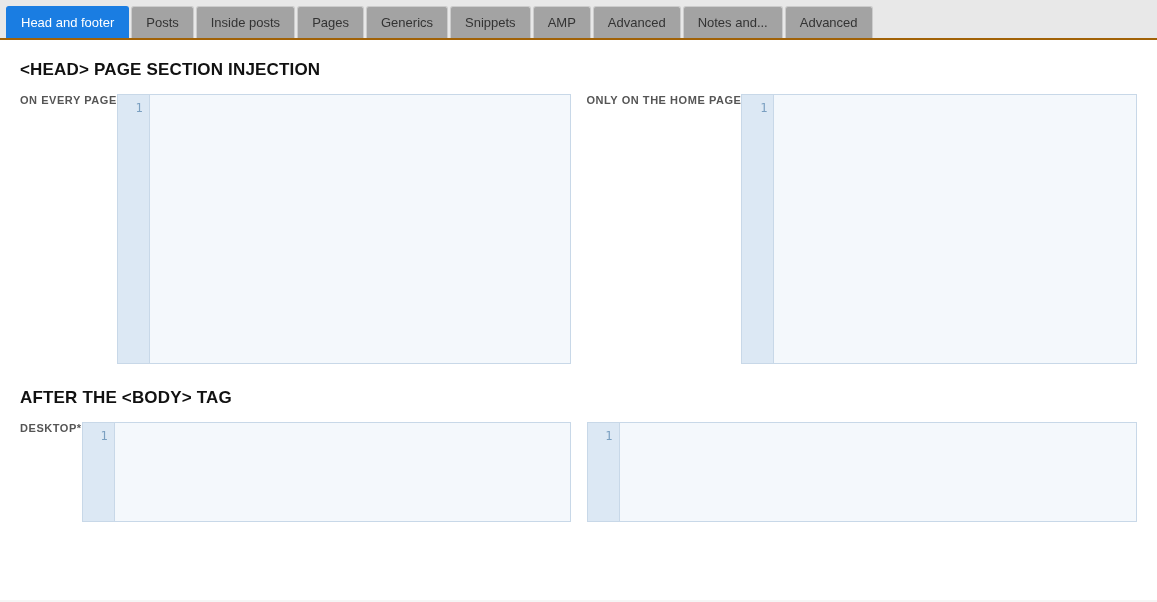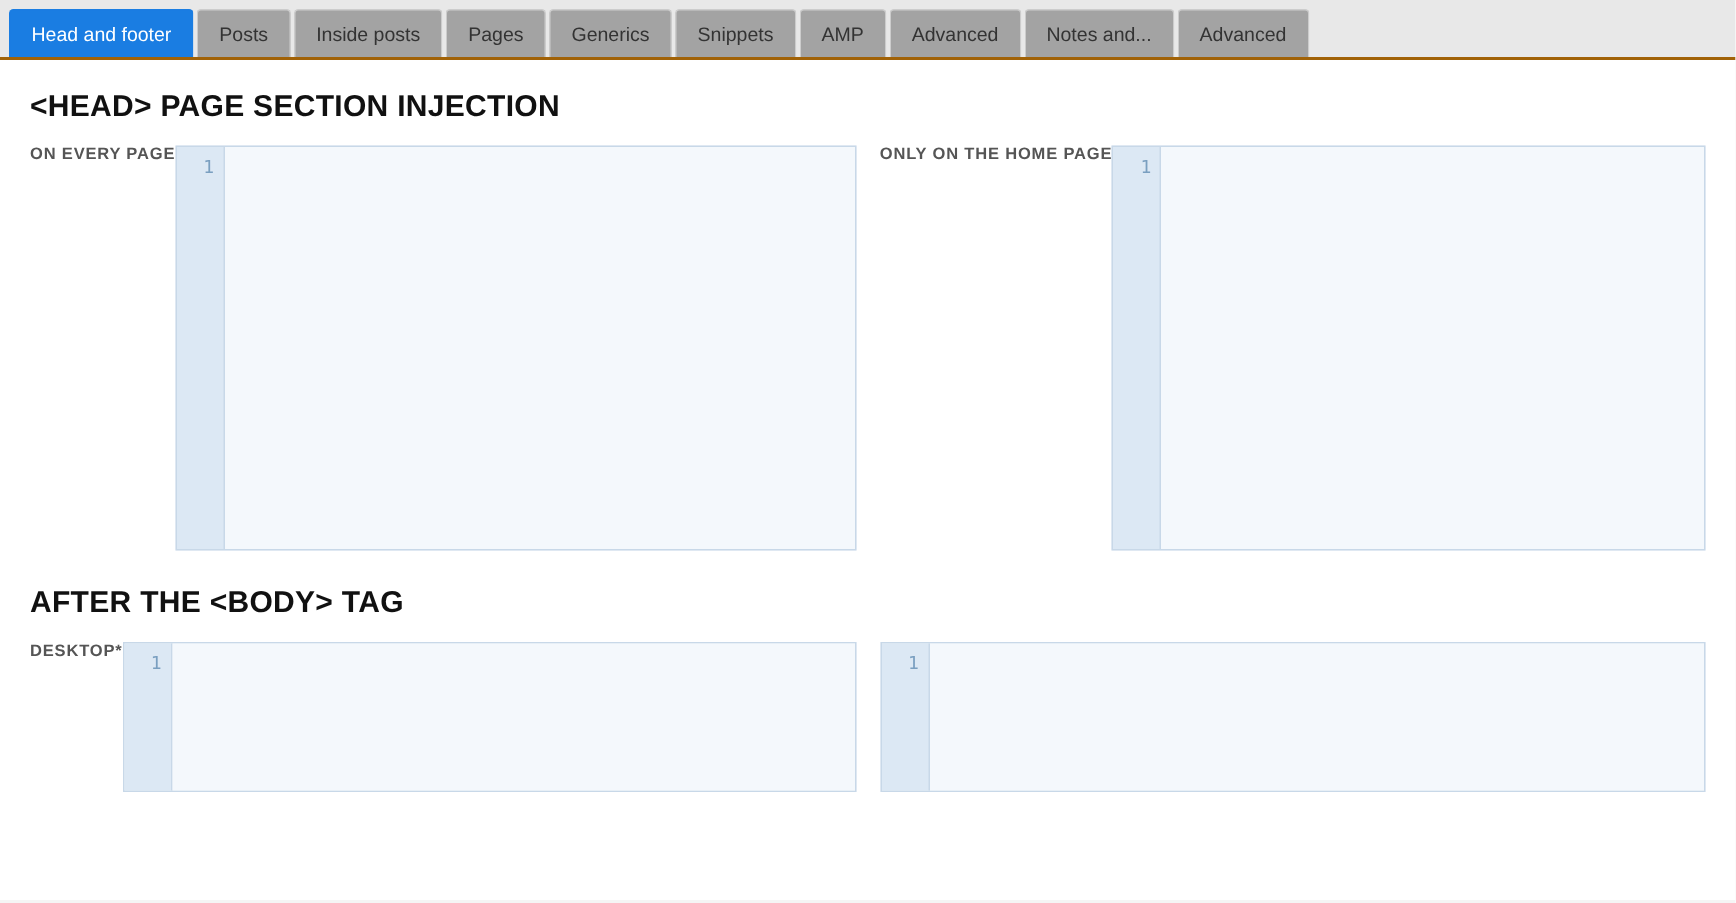--- a/index.html
+++ b/index.html
@@ -44,21 +44,21 @@
       border-color: #1a7de2;
     }
 
     .main-content {
       background: #fff;
       padding: 20px 20px 20px 20px;
       min-height: 560px;
     }
 
     .section-title {
-      font-size: 20px;
+      font-size: 17px;
       font-weight: bold;
       margin-bottom: 14px;
       color: #111;
       letter-spacing: 0.01em;
     }
 
     .two-col {
       display: flex;
       gap: 16px;
       margin-bottom: 24px;

